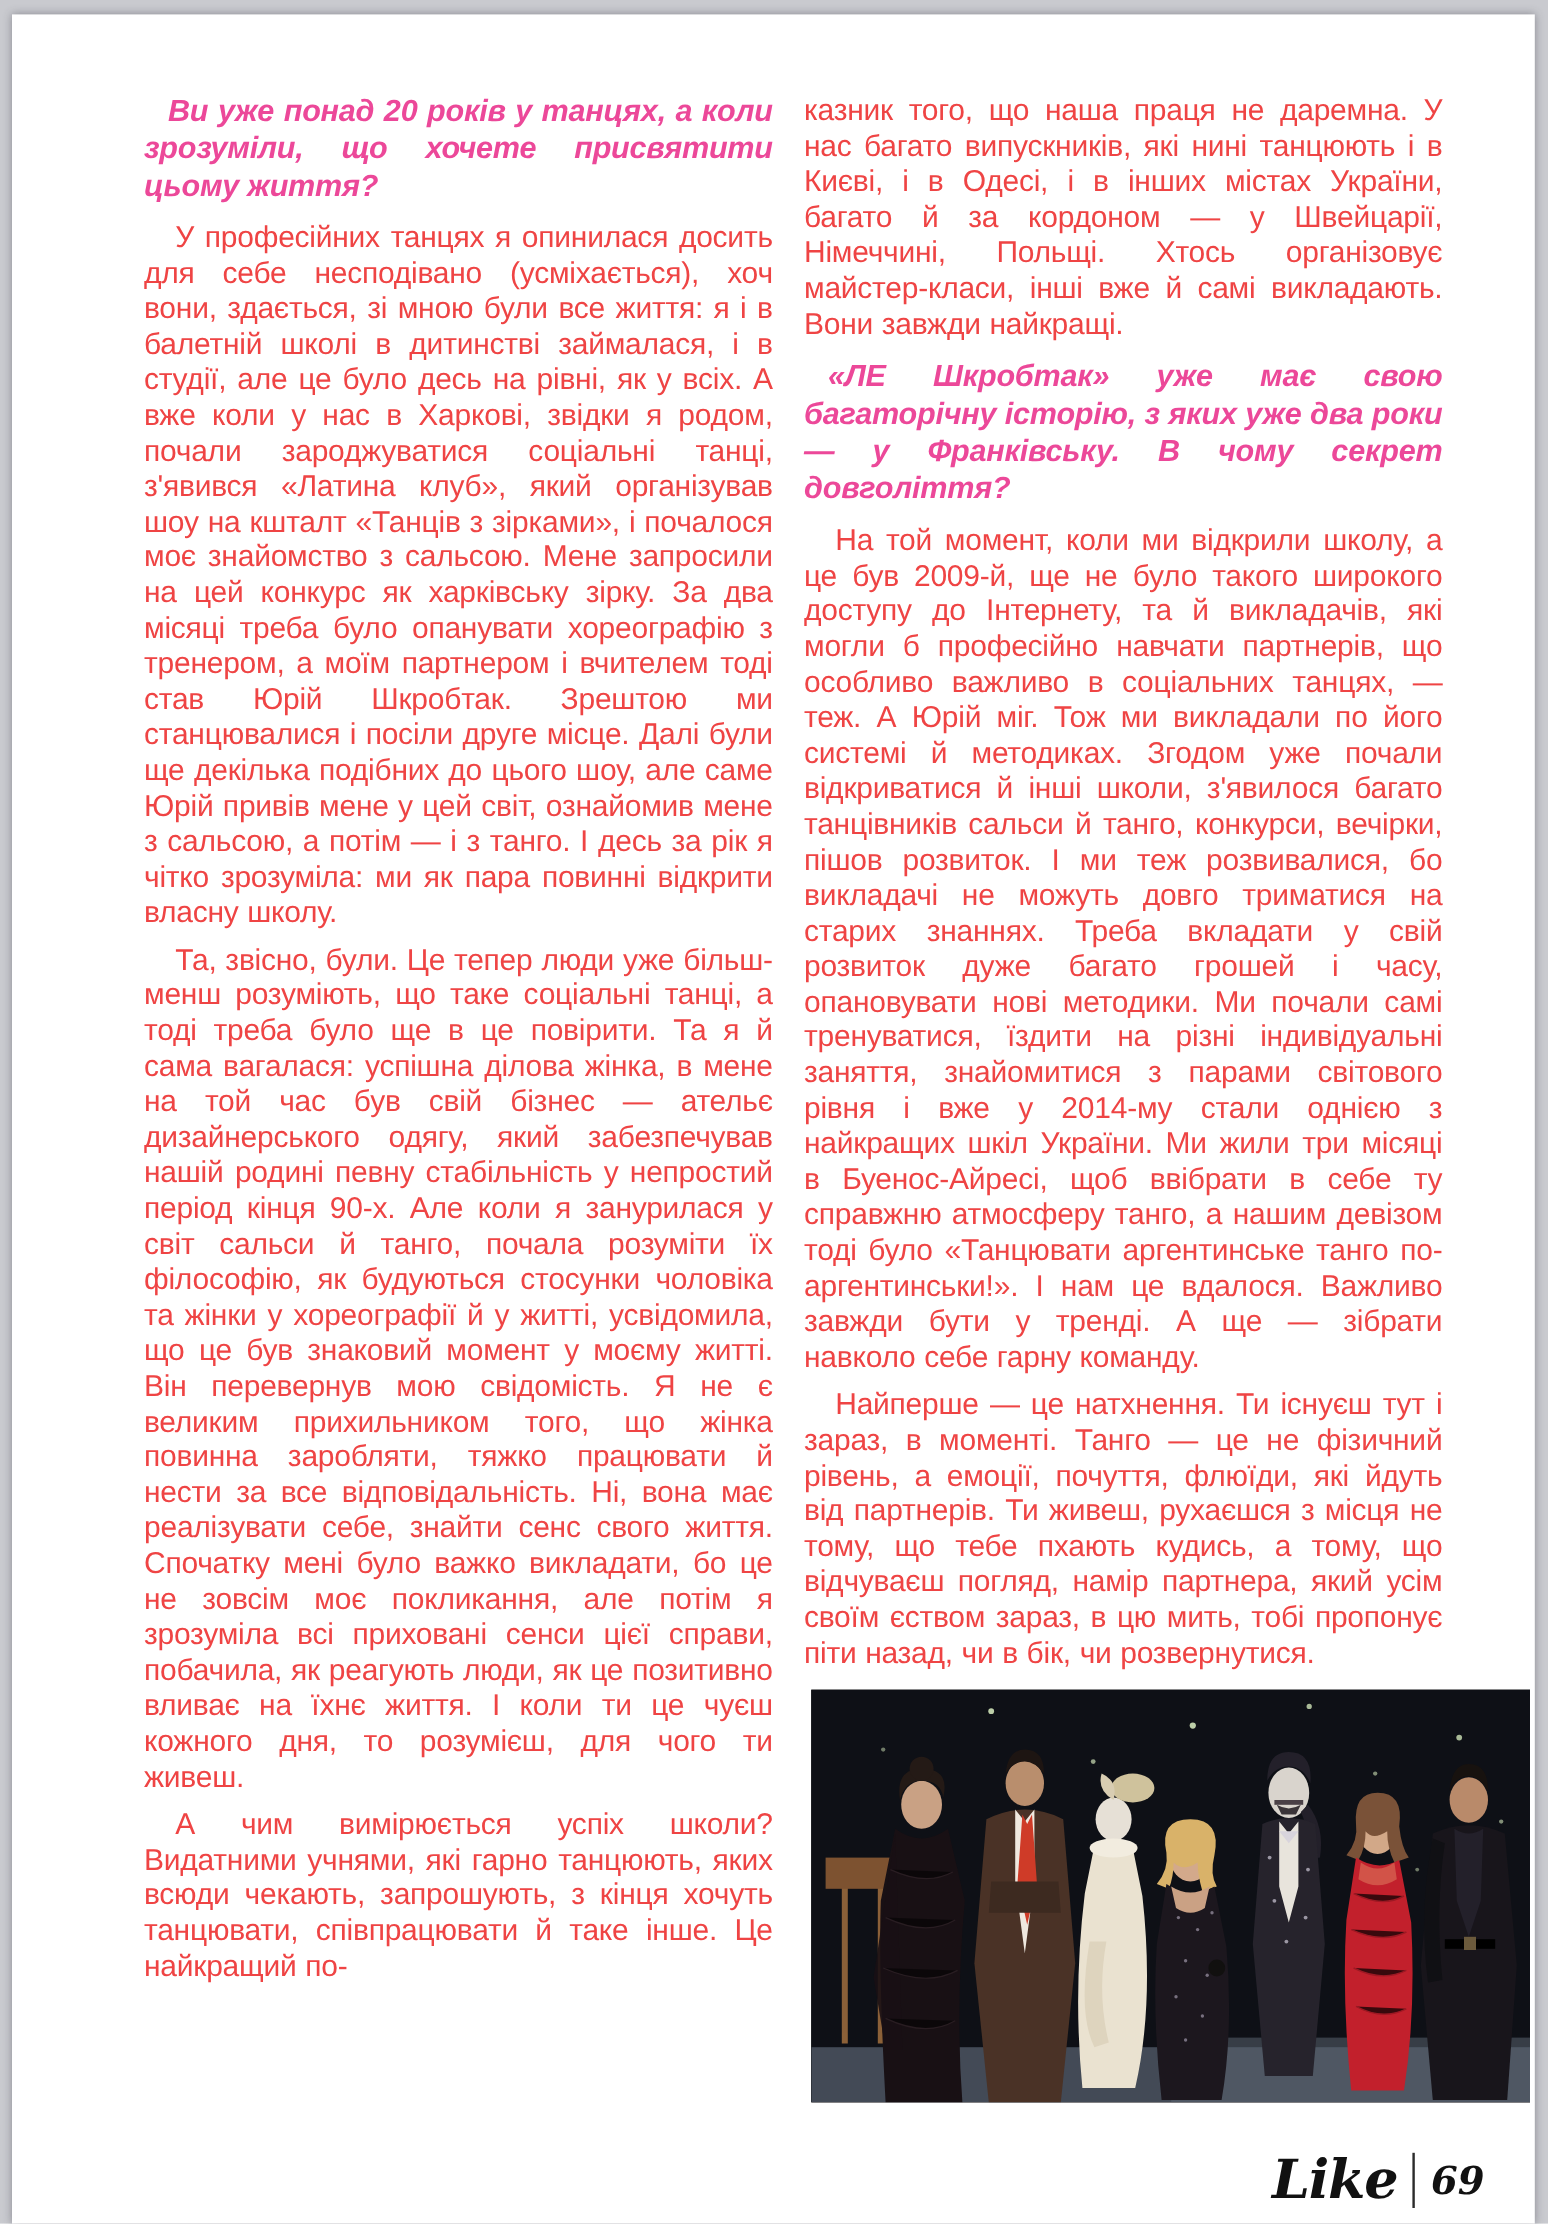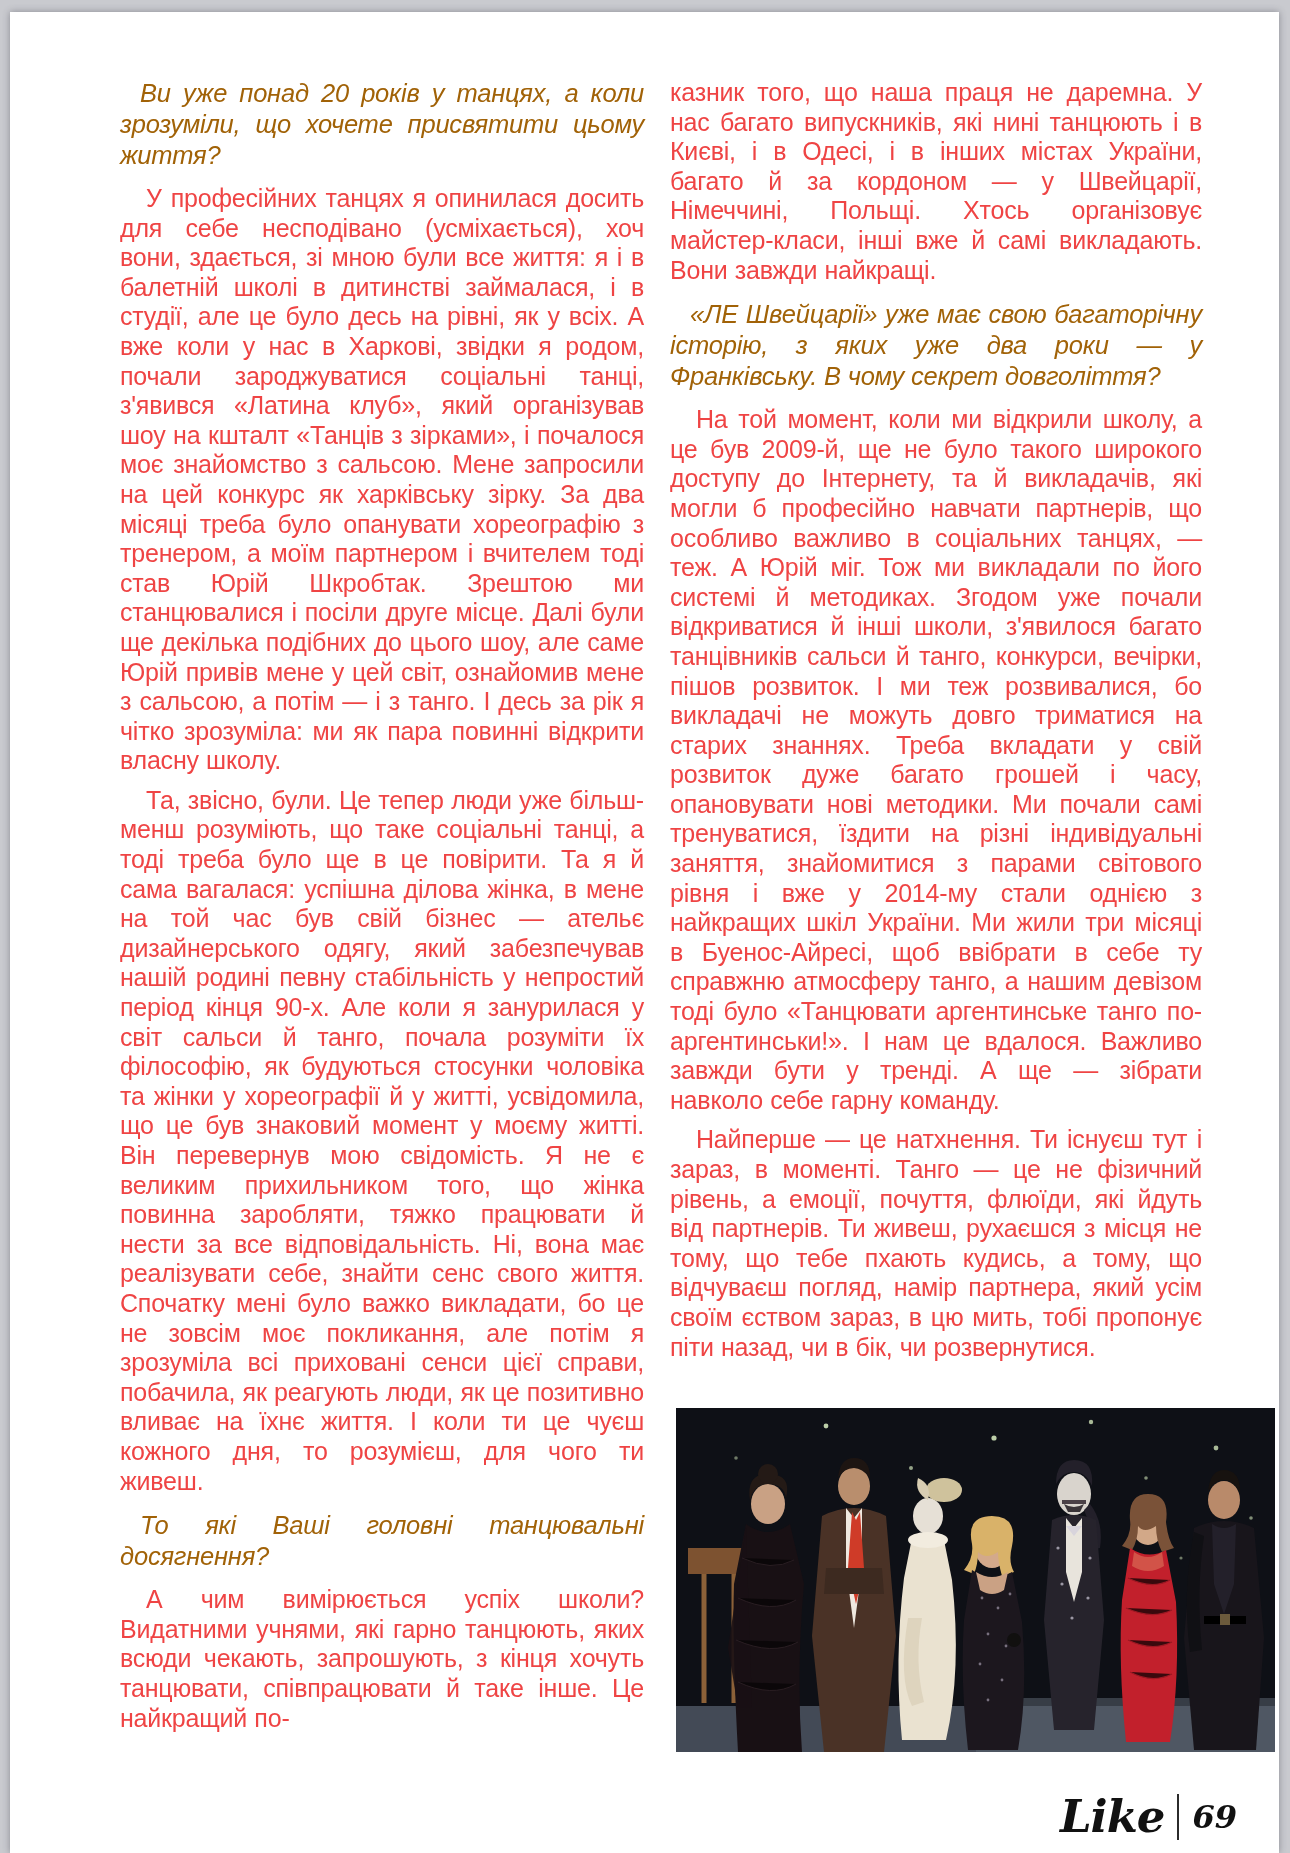--- a/index.html
+++ b/index.html
@@ -19,23 +19,23 @@
   }
   .col{
     position:absolute;
     top:66px;
   }
   .col-left{left:110px;width:524px;}
   .col-right{left:660px;width:532px;}
   .q{
     font-size:25.5px;
     line-height:31px;
-    font-weight:400;
+    font-weight:700;
     font-style:italic;
-    color:#a16207;
+    color:#ec4899;
     text-align:justify;
     text-indent:20px;
     letter-spacing:-0.2px;
     margin:14px 0 13px 0;
   }
   .q.first{margin-top:0;}
   .a{
     font-size:25px;
     line-height:29.6px;
     color:#ef4444;
@@ -71,27 +71,26 @@
 </style>
 </head>
 <body>
 
 <div class="page">
 
   <div class="col col-left">
     <div class="q first">Ви уже понад 20 років у танцях, а коли зрозуміли, що хочете присвятити цьому життя?</div>
     <div class="a">У професійних танцях я опинилася досить для себе несподівано (усміхається), хоч вони, здається, зі мною були все життя: я і в балетній школі в дитинстві займалася, і в студії, але це було десь на рівні, як у всіх. А вже коли у нас в Харкові, звідки я родом, почали зароджуватися соціальні танці, з'явився «Латина клуб», який організував шоу на кшталт «Танців з зірками», і почалося моє знайомство з сальсою. Мене запросили на цей конкурс як харківську зірку. За два місяці треба було опанувати хореографію з тренером, а моїм партнером і вчителем тоді став Юрій Шкробтак. Зрештою ми станцювалися і посіли друге місце. Далі були ще декілька подібних до цього шоу, але саме Юрій привів мене у цей світ, ознайомив мене з сальсою, а потім — і з танго. І десь за рік я чітко зрозуміла: ми як пара повинні відкрити власну школу.</div>
     <div class="a">Та, звісно, були. Це тепер люди уже більш-менш розуміють, що таке соціальні танці, а тоді треба було ще в це повірити. Та я й сама вагалася: успішна ділова жінка, в мене на той час був свій бізнес — ательє дизайнерського одягу, який забезпечував нашій родині певну стабільність у непростий період кінця 90-х. Але коли я занурилася у світ сальси й танго, почала розуміти їх філософію, як будуються стосунки чоловіка та жінки у хореографії й у житті, усвідомила, що це був знаковий момент у моєму житті. Він перевернув мою свідомість. Я не є великим прихильником того, що жінка повинна заробляти, тяжко працювати й нести за все відповідальність. Ні, вона має реалізувати себе, знайти сенс свого життя. Спочатку мені було важко викладати, бо це не зовсім моє покликання, але потім я зрозуміла всі приховані сенси цієї справи, побачила, як реагують люди, як це позитивно вливає на їхнє життя. І коли ти це чуєш кожного дня, то розумієш, для чого ти живеш.</div>
-    <div class="q">То які Ваші головні танцювальні досягнення?</div>
     <div class="a">А чим вимірюється успіх школи? Видатними учнями, які гарно танцюють, яких всюди чекають, запрошують, з кінця хочуть танцювати, співпрацювати й таке інше. Це найкращий по-</div>
   </div>
 
   <div class="col col-right">
     <div class="a cont">казник того, що наша праця не даремна. У нас багато випускників, які нині танцюють і в Києві, і в Одесі, і в інших містах України, багато й за кордоном — у Швейцарії, Німеччині, Польщі. Хтось організовує майстер-класи, інші вже й самі викладають. Вони завжди найкращі.</div>
-    <div class="q">«ЛЕ Швейцарії» уже має свою багаторічну історію, з яких уже два роки — у Франківську. В чому секрет довголіття?</div>
+    <div class="q">«ЛЕ Шкробтак» уже має свою багаторічну історію, з яких уже два роки — у Франківську. В чому секрет довголіття?</div>
     <div class="a">На той момент, коли ми відкрили школу, а це був 2009-й, ще не було такого широкого доступу до Інтернету, та й викладачів, які могли б професійно навчати партнерів, що особливо важливо в соціальних танцях, — теж. А Юрій міг. Тож ми викладали по його системі й методиках. Згодом уже почали відкриватися й інші школи, з'явилося багато танцівників сальси й танго, конкурси, вечірки, пішов розвиток. І ми теж розвивалися, бо викладачі не можуть довго триматися на старих знаннях. Треба вкладати у свій розвиток дуже багато грошей і часу, опановувати нові методики. Ми почали самі тренуватися, їздити на різні індивідуальні заняття, знайомитися з парами світового рівня і вже у 2014-му стали однією з найкращих шкіл України. Ми жили три місяці в Буенос-Айресі, щоб ввібрати в себе ту справжню атмосферу танго, а нашим девізом тоді було «Танцювати аргентинське танго по-аргентинськи!». І нам це вдалося. Важливо завжди бути у тренді. А ще — зібрати навколо себе гарну команду.</div>
     <div class="a">Найперше — це натхнення. Ти існуєш тут і зараз, в моменті. Танго — це не фізичний рівень, а емоції, почуття, флюїди, які йдуть від партнерів. Ти живеш, рухаєшся з місця не тому, що тебе пхають кудись, а тому, що відчуваєш погляд, намір партнера, який усім своїм єством зараз, в цю мить, тобі пропонує піти назад, чи в бік, чи розвернутися.</div>
   </div>
 
   <div class="photo-frame">
     <svg width="599" height="344" viewBox="0 0 599 344" xmlns="http://www.w3.org/2000/svg" role="img" aria-label="Group of seven tango performers in stage costumes posing together on a dark stage: women in black lace, white, sequined and red lace outfits, men in a brown suit, clown make-up with vest, and black velvet">
 
       <rect x="0" y="0" width="599" height="344" fill="#0b0d11"></rect>
       <rect x="0" y="0" width="599" height="344" fill="#141820" opacity="0.35"></rect>
 

